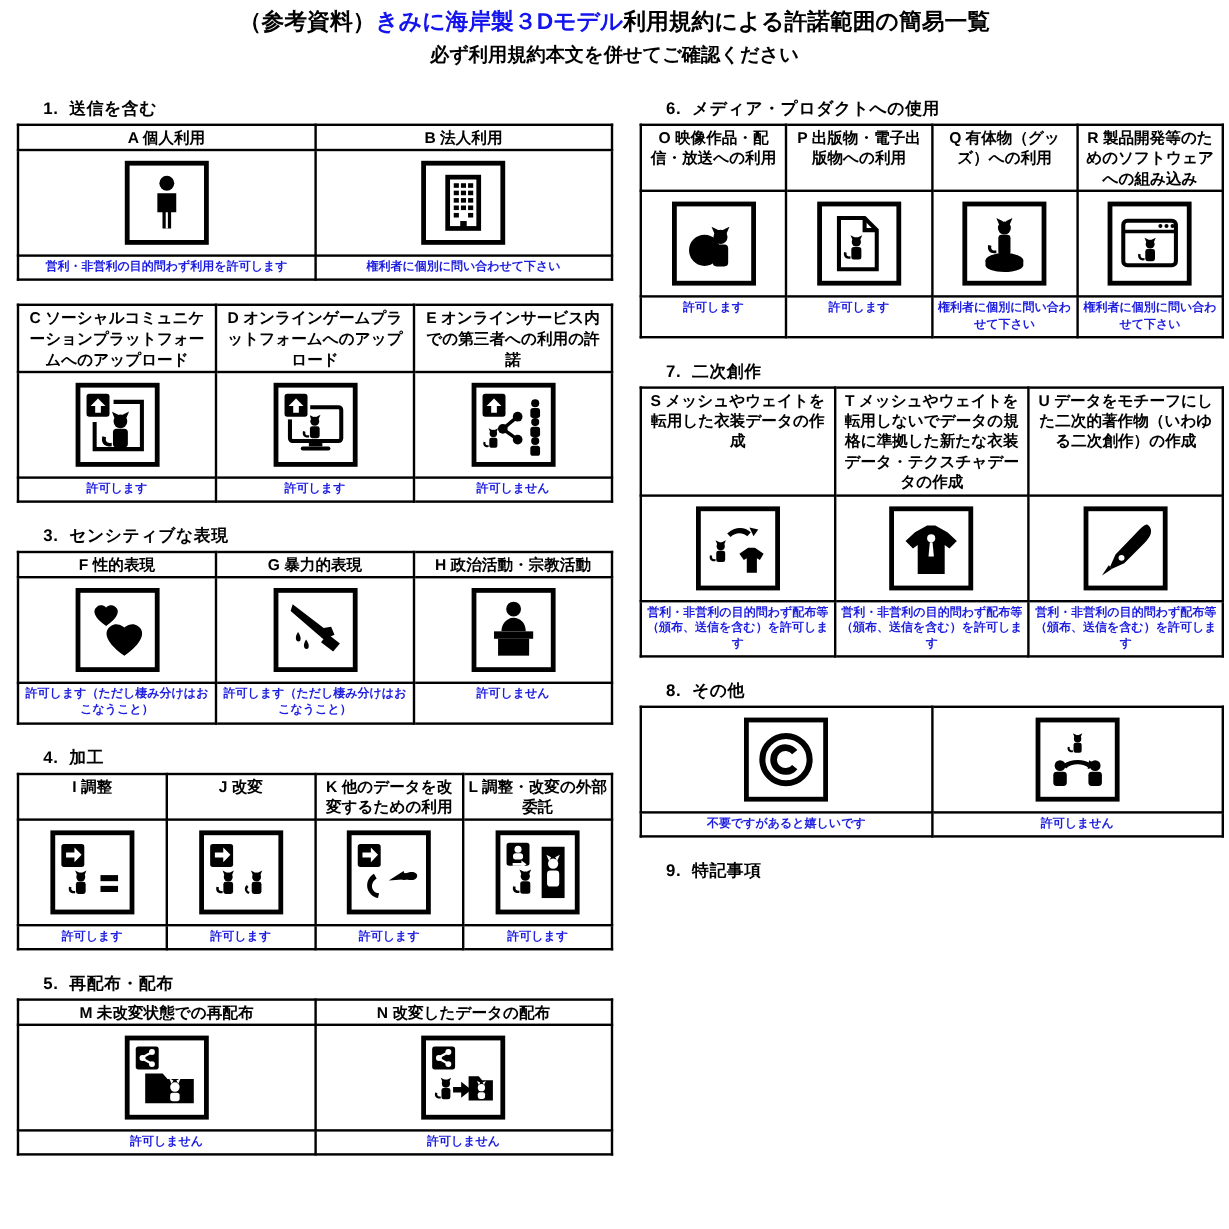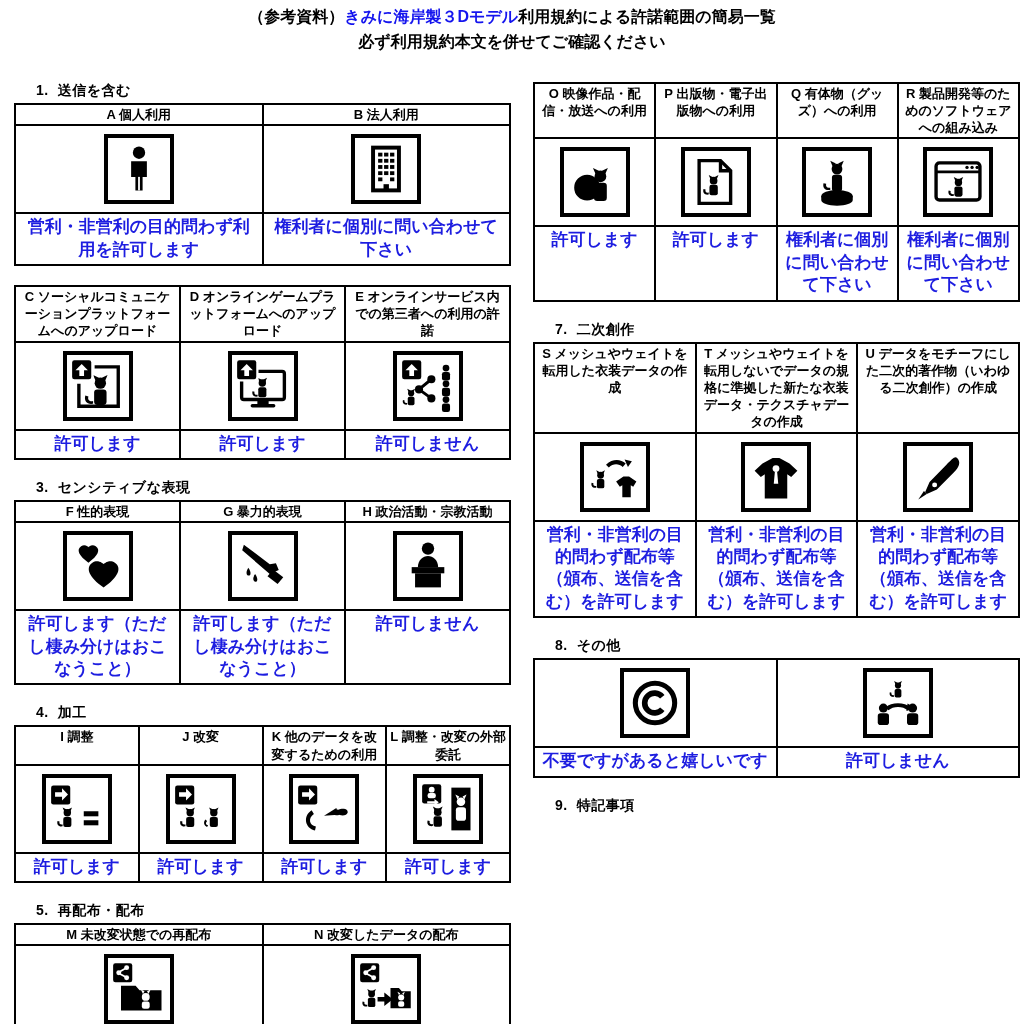--- a/index.html
+++ b/index.html
@@ -3,34 +3,34 @@
 <meta charset="utf-8">
 <style>
   :root{ --accent:#1d1de0; --title-blue:#1414ee; }
   html,body{margin:0;padding:0;background:#fff;}
   body{
     width:1024px;height:1024px;position:relative;overflow:hidden;
     font-family:"Liberation Sans","DejaVu Sans",sans-serif;
     font-weight:bold;color:#000;
   }
   .doc-title{position:absolute;top:5px;left:0;width:100%;text-align:center;line-height:1.45;}
-  .doc-title .l1{font-size:16px;}
+  .doc-title .l1{font-size:19px;}
   .doc-title .l2{font-size:16px;margin-top:2px;}
   .hl{color:var(--title-blue);}
   .col{position:absolute;top:82px;}
   .col-left{left:14px;width:497px;}
   .col-right{left:533px;width:487px;}
   .section{margin-bottom:19px;}
   .sec-head{font-size:14px;margin:0 0 3px 22px;letter-spacing:.5px;}
   .sec-head .num{margin-right:9px;}
   table{border-collapse:collapse;width:100%;table-layout:fixed;}
   th,td{border:2px solid #000;padding:1px 3px;}
   th{font-size:13px;line-height:1.32;text-align:center;vertical-align:top;font-weight:bold;}
   td.icon-cell{height:84px;text-align:center;vertical-align:middle;}
-  td.status{color:var(--accent);font-size:17px;line-height:1.32;text-align:center;vertical-align:top;padding:2px 4px 3px;}
+  td.status{color:var(--accent);font-size:10px;line-height:1.32;text-align:center;vertical-align:top;padding:2px 4px 3px;}
   .iconbox{display:inline-flex;align-items:center;justify-content:center;
     width:70px;height:70px;border:4px solid #000;background:#fff;box-sizing:border-box;}
   .iconbox svg{width:54px;height:54px;display:block;}
   svg *{fill:#000;}
   svg .w{fill:#fff;}
   svg .nf{fill:none;}
 </style>
 </head>
 <body>
 
@@ -342,20 +342,21 @@
       </tr>
     </tbody>
       </table>
   </div>
 
 </div>
 
 <div class="col col-right">
 
   <div class="section">
+    <div class="sec-head"><span class="num">6.</span><span>メディア・プロダクトへの使用</span></div>
     <table>
       <tbody>
           <tr>
         <th>O 映像作品・配信・放送への利用</th>
         <th>P 出版物・電子出版物への利用</th>
         <th>Q 有体物（グッズ）への利用</th>
         <th>R 製品開発等のためのソフトウェアへの組み込み</th>
       </tr>
       <tr>
         <td class="icon-cell"><span class="iconbox">

